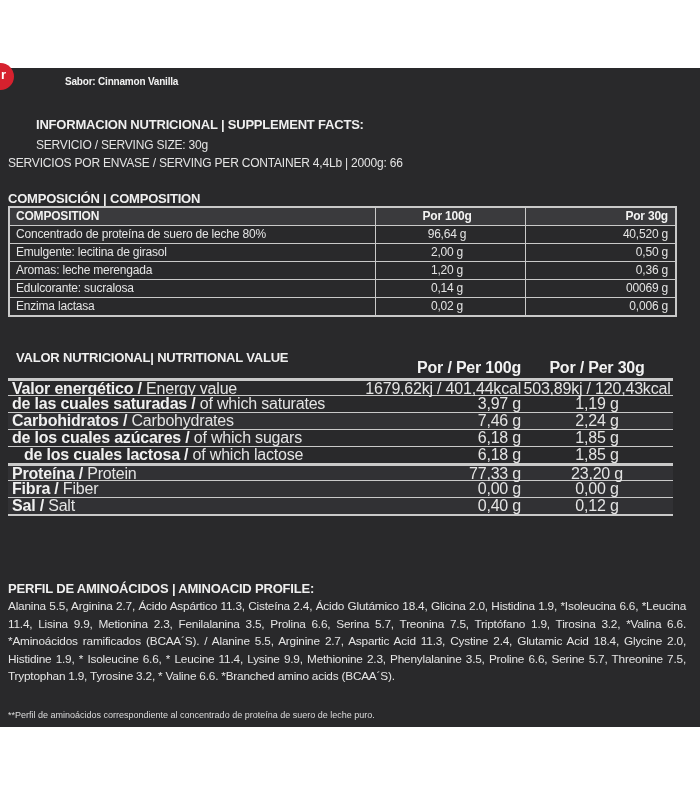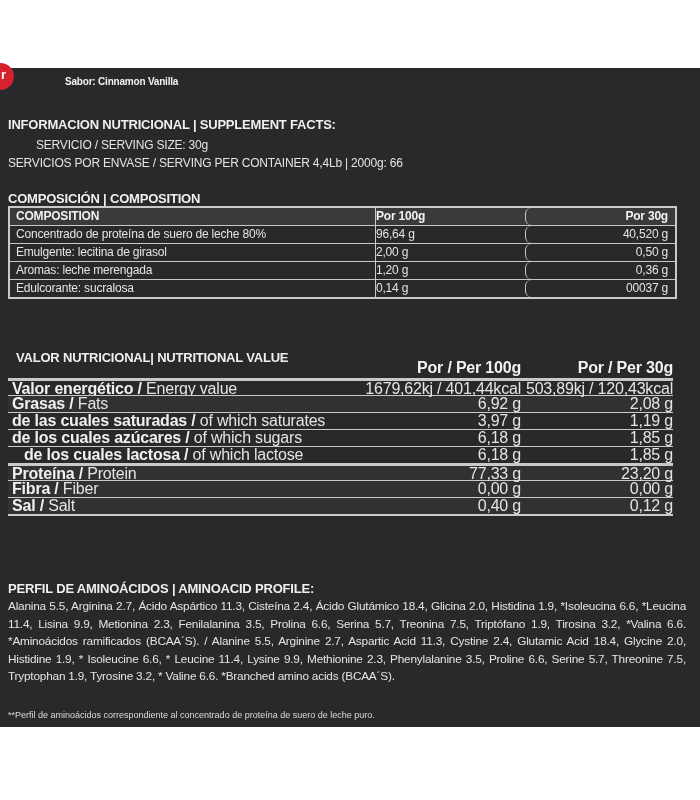--- a/index.html
+++ b/index.html
@@ -8,42 +8,42 @@
   }
   *{box-sizing:border-box;margin:0;padding:0;}
   body{margin:0;background:#fff;font-family:"Liberation Sans",sans-serif;}
   .page{position:relative;width:700px;height:800px;background:#ffffff;overflow:hidden;}
   .panel{position:absolute;left:0;top:68px;width:700px;height:659px;background:var(--panel-bg);color:var(--text);letter-spacing:-0.2px;}
   .badge{position:absolute;left:-13px;top:-5px;width:27px;height:27px;border-radius:50%;background:var(--accent-red);}
   .badge span{position:absolute;left:14px;top:4px;color:#fff;font-weight:bold;font-size:13px;font-style:normal;}
   .flavor{position:absolute;left:65px;top:8px;font-size:10px;font-weight:bold;color:#f2f2f2;}
   .h{position:absolute;left:8px;font-size:13px;font-weight:bold;color:#efefef;line-height:14px;}
   .line{position:absolute;left:8px;font-size:12px;line-height:14px;}
-  .info-title{top:50px;}
+  .info-title{top:50px;margin-left:28px;}
   .serving{top:70px;margin-left:28px;}
   .servings{top:88px;}
   .comp-title{top:124px;}
   
   .comp-table{position:absolute;left:8px;top:138px;width:669px;border:2px solid var(--border);font-size:12px;}
   .comp-row{display:flex;height:18px;line-height:17px;border-top:1px solid var(--border);}
   .comp-row.comp-head{height:17px;line-height:16px;border-top:none;background:var(--table-header-bg);font-weight:bold;color:#f2f2f2;}
   .c1{width:365px;padding-left:6px;overflow:hidden;white-space:nowrap;}
-  .c2{width:150px;text-align:left;padding-right:7px;border-left:1px solid var(--border);}
-  .c3{flex:1;text-align:right;padding-right:7px;border-left:1px solid var(--border);border-radius:6px;}
+  .c2{width:150px;text-align:center;padding-right:7px;border-left:1px solid var(--border);}
+  .c3{flex:1;text-align:right;padding-right:7px;border-left:1px solid var(--border);}
   .valor-title{top:283px;margin-left:8px;}
   
   .nut-table{position:absolute;left:8px;top:291px;width:665px;font-size:16px;border-bottom:2px solid var(--border);}
   .nut-head{display:flex;height:19px;line-height:17px;font-weight:bold;color:#f2f2f2;}
   .nut-row{display:flex;height:17px;line-height:16px;border-top:1px solid var(--border);}
   .nut-row.thick-top{border-top-width:3px;}
   .nut-row.shaded{background:var(--shaded-row-bg);}
   .nut-row.indent .nl{padding-left:16px;}
   .nl{flex:1;padding-left:4px;white-space:nowrap;overflow:hidden;}
   .n100{width:175px;text-align:right;white-space:nowrap;}
-  .n30{width:152px;text-align:right;white-space:nowrap;}
+  .n30{width:152px;text-align:center;white-space:nowrap;}
   .b{font-weight:bold;color:#f0f0f0;}
   .perfil-title{top:514px;}
   .amino{position:absolute;left:8px;top:530px;width:678px;font-size:11.8px;line-height:17.6px;text-align:justify;color:var(--text);}
   .footnote{position:absolute;left:8px;top:642px;font-size:9px;color:#dcdcdc;letter-spacing:0;}
 </style>
 </head>
 <body>
 
 <div class="page">
   <div class="panel">
@@ -76,47 +76,52 @@
             <div class="c3">0,50 g</div>
           </div>
           <div class="comp-row">
             <div class="c1">Aromas: leche merengada</div>
             <div class="c2">1,20 g</div>
             <div class="c3">0,36 g</div>
           </div>
           <div class="comp-row">
             <div class="c1">Edulcorante: sucralosa</div>
             <div class="c2">0,14 g</div>
-            <div class="c3">00037 g</div>
+            <div class="c3">00069 g</div>
+          </div>
+          <div class="comp-row">
+            <div class="c1">Enzima lactasa</div>
+            <div class="c2">0,02 g</div>
+            <div class="c3">0,006 g</div>
           </div>
         </div>
     </div>
 
     <div class="h valor-title">VALOR NUTRICIONAL| NUTRITIONAL VALUE</div>
     <div class="nut-table">
       <div class="nut-head">
         <div class="nl"></div>
         <div class="n100">Por / Per 100g</div>
         <div class="n30">Por / Per 30g</div>
       </div>
       <div id="nut-body">
           <div class="nut-row thick-top">
             <div class="nl"><span class="b">Valor energético /</span> Energy value</div>
             <div class="n100">1679,62kj / 401,44kcal</div>
             <div class="n30">503,89kj / 120,43kcal</div>
           </div>
-          <div class="nut-row shaded">
-            <div class="nl"><span class="b">Grasas /</span> Fats</div>
-            <div class="n100">6,92 g</div>
-            <div class="n30">2,08 g</div>
-          </div>
           <div class="nut-row">
             <div class="nl"><span class="b">de las cuales saturadas /</span> of which saturates</div>
             <div class="n100">3,97 g</div>
             <div class="n30">1,19 g</div>
+          </div>
+          <div class="nut-row shaded">
+            <div class="nl"><span class="b">Carbohidratos /</span> Carbohydrates</div>
+            <div class="n100">7,46 g</div>
+            <div class="n30">2,24 g</div>
           </div>
           <div class="nut-row">
             <div class="nl"><span class="b">de los cuales azúcares /</span> of which sugars</div>
             <div class="n100">6,18 g</div>
             <div class="n30">1,85 g</div>
           </div>
           <div class="nut-row indent">
             <div class="nl"><span class="b">de los cuales lactosa /</span> of which lactose</div>
             <div class="n100">6,18 g</div>
             <div class="n30">1,85 g</div>

